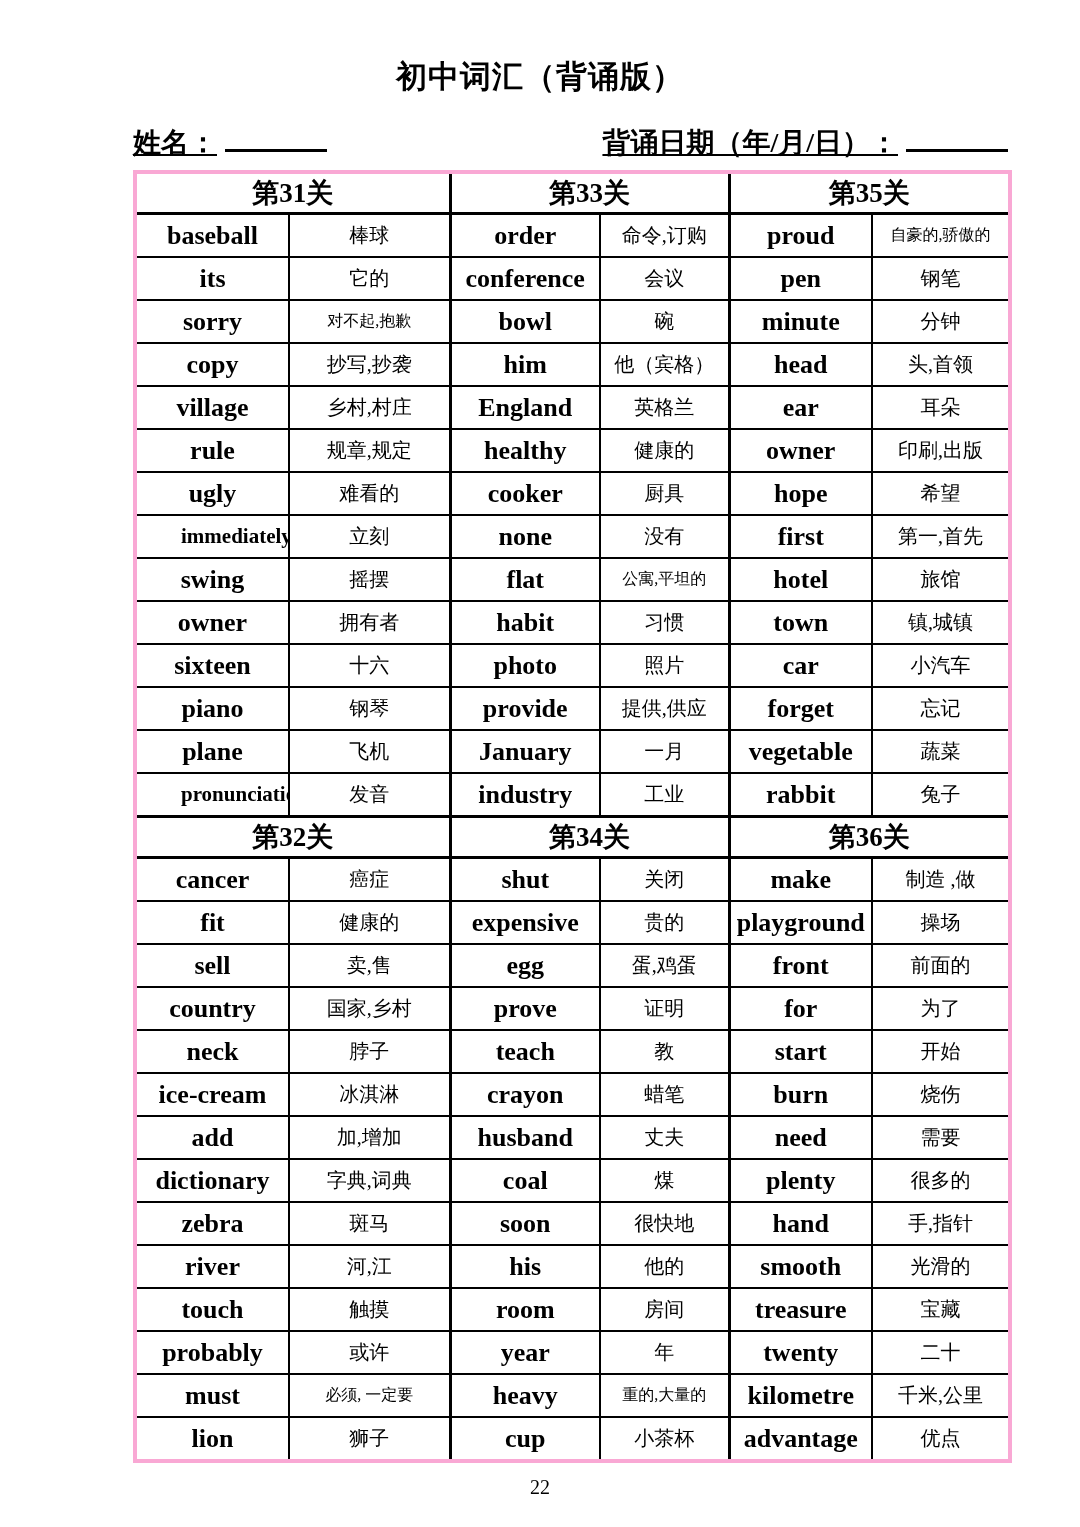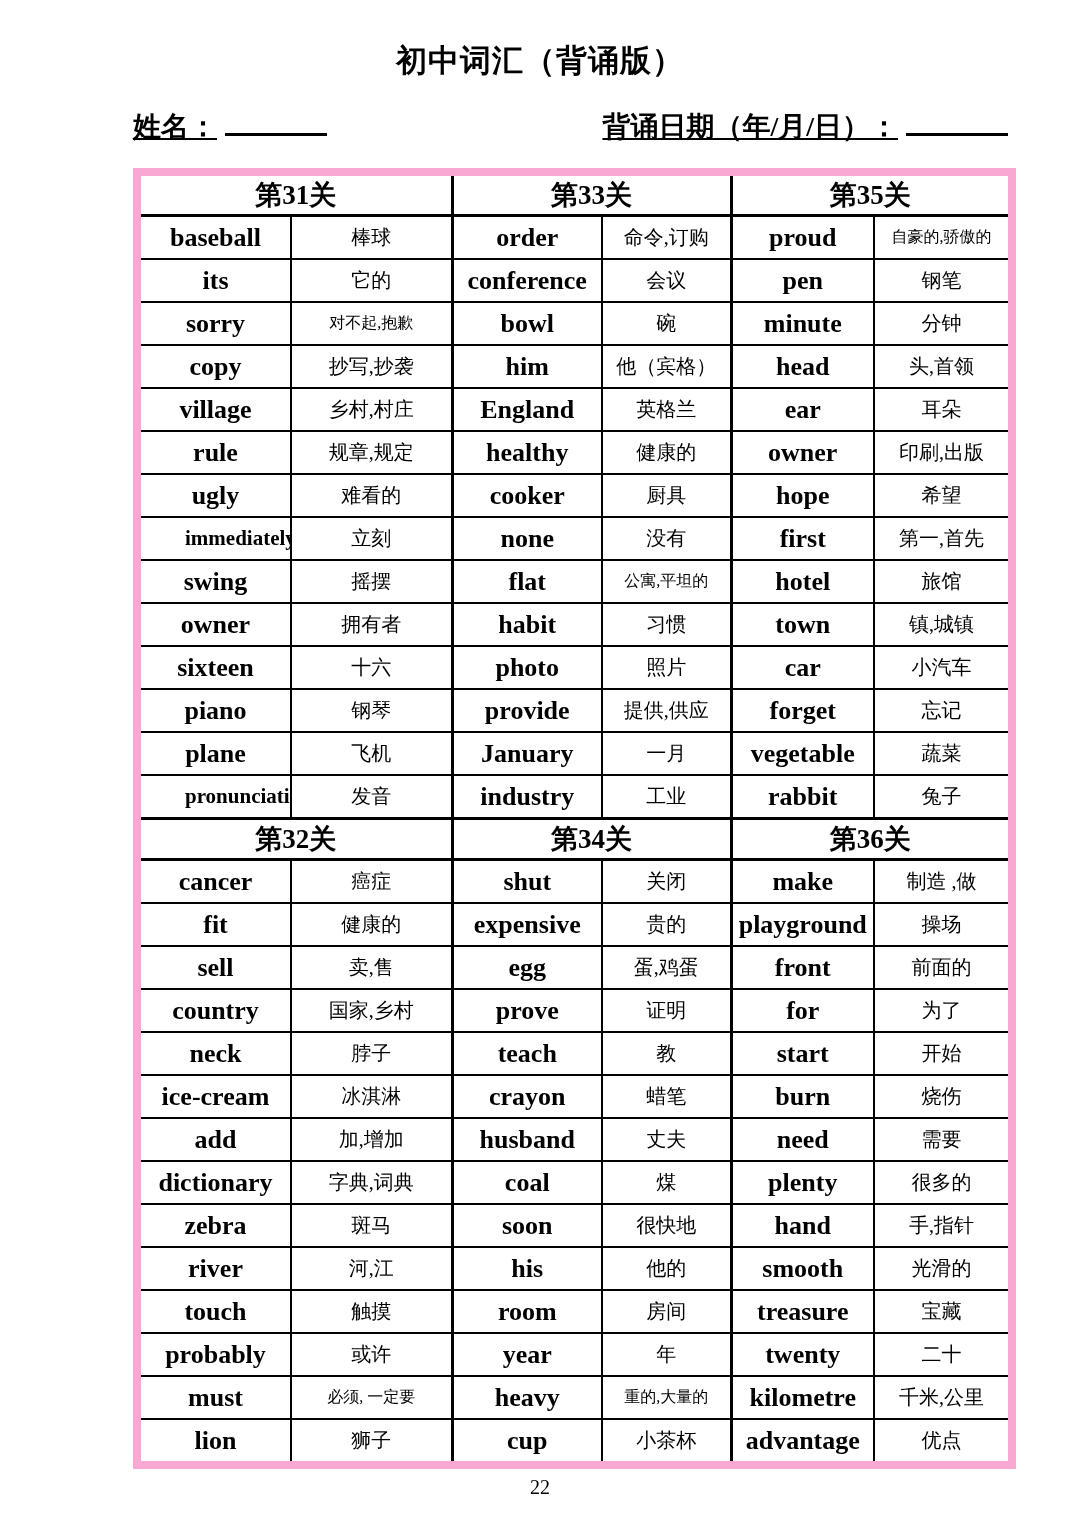--- a/index.html
+++ b/index.html
@@ -7,21 +7,21 @@
     position: relative;
     width: 1080px;
     height: 1527px;
     background: #ffffff;
     font-family: "Liberation Serif", "DejaVu Serif", serif;
     color: #000000;
     overflow: hidden;
   }
   .title {
     margin: 0;
-    padding-top: 40px;
+    padding-top: 56px;
     text-align: center;
     font-size: 31px;
     font-weight: bold;
     letter-spacing: 1px;
   }
   .meta-row {
     display: flex;
     justify-content: space-between;
     margin: 26px 72px 0 133px;
     font-size: 28px;
@@ -32,23 +32,23 @@
   .blank {
     display: inline-block;
     width: 102px;
     height: 24px;
     border-bottom: 3px solid #000;
     margin-left: 8px;
   }
   table.vocab {
     border-collapse: collapse;
     table-layout: fixed;
-    margin: 22px 0 0 133px;
+    margin: 8px 0 0 133px;
     width: 875px;
-    border: 8px solid #f9a8d4;
+    border: 4px solid #f9a8d4;
   }
   table.vocab th, table.vocab td {
     border: 2px solid #000;
     text-align: center;
     vertical-align: middle;
     padding: 0;
     overflow: hidden;
     white-space: nowrap;
   }
   tr.section-header-row th {

